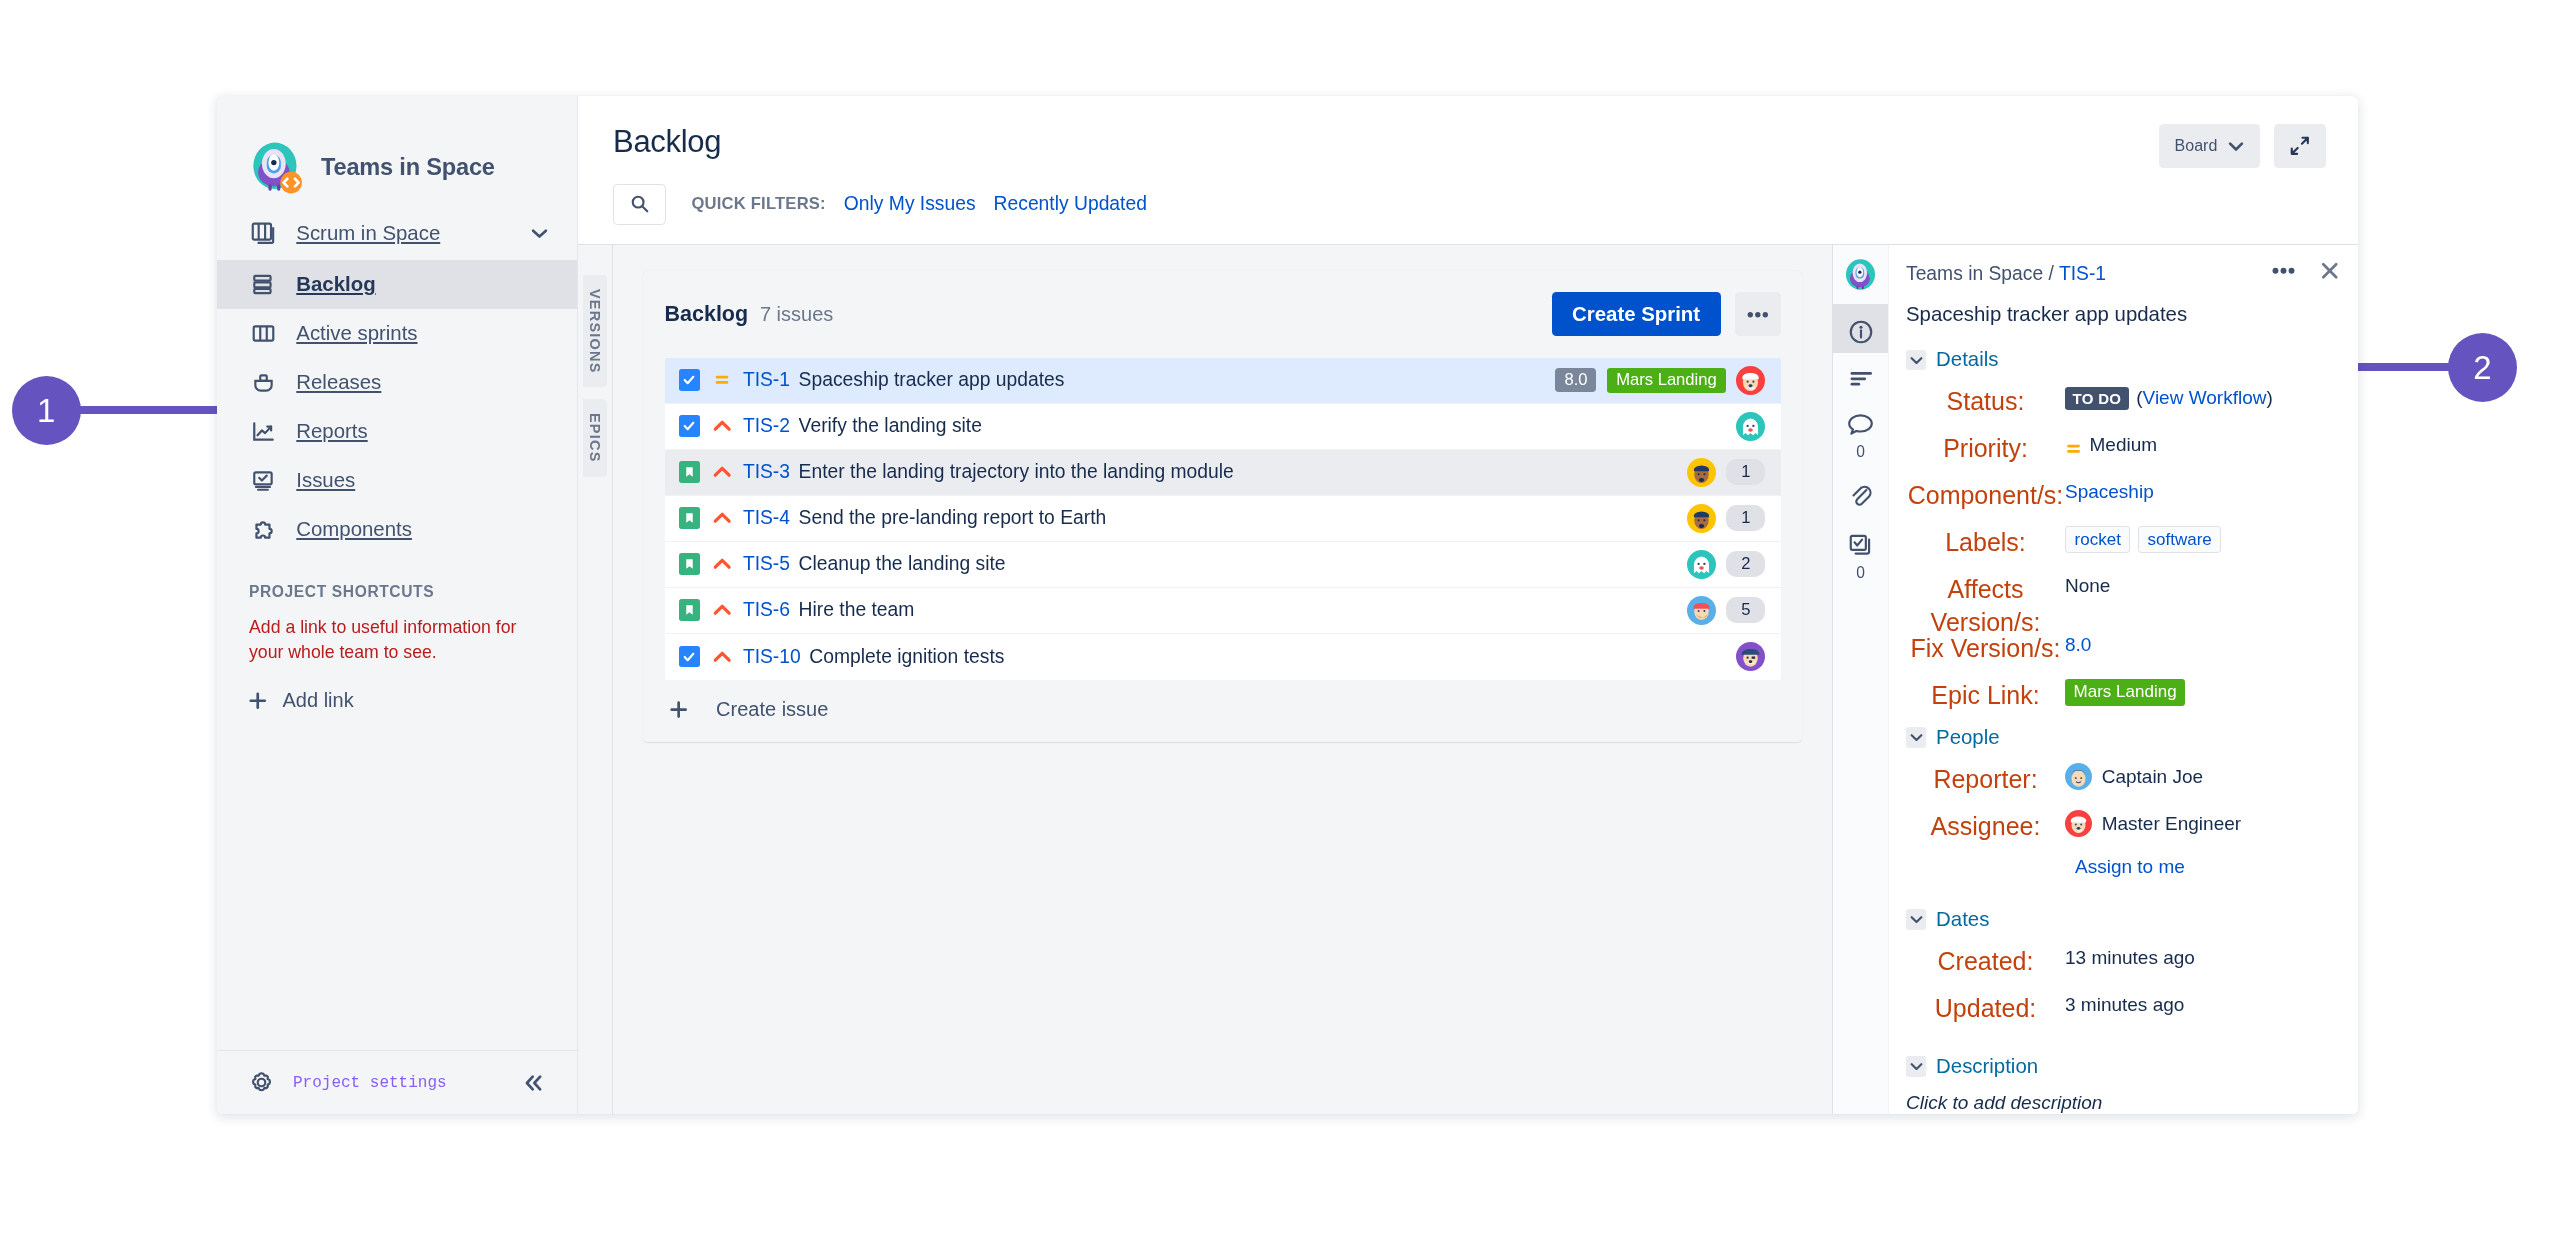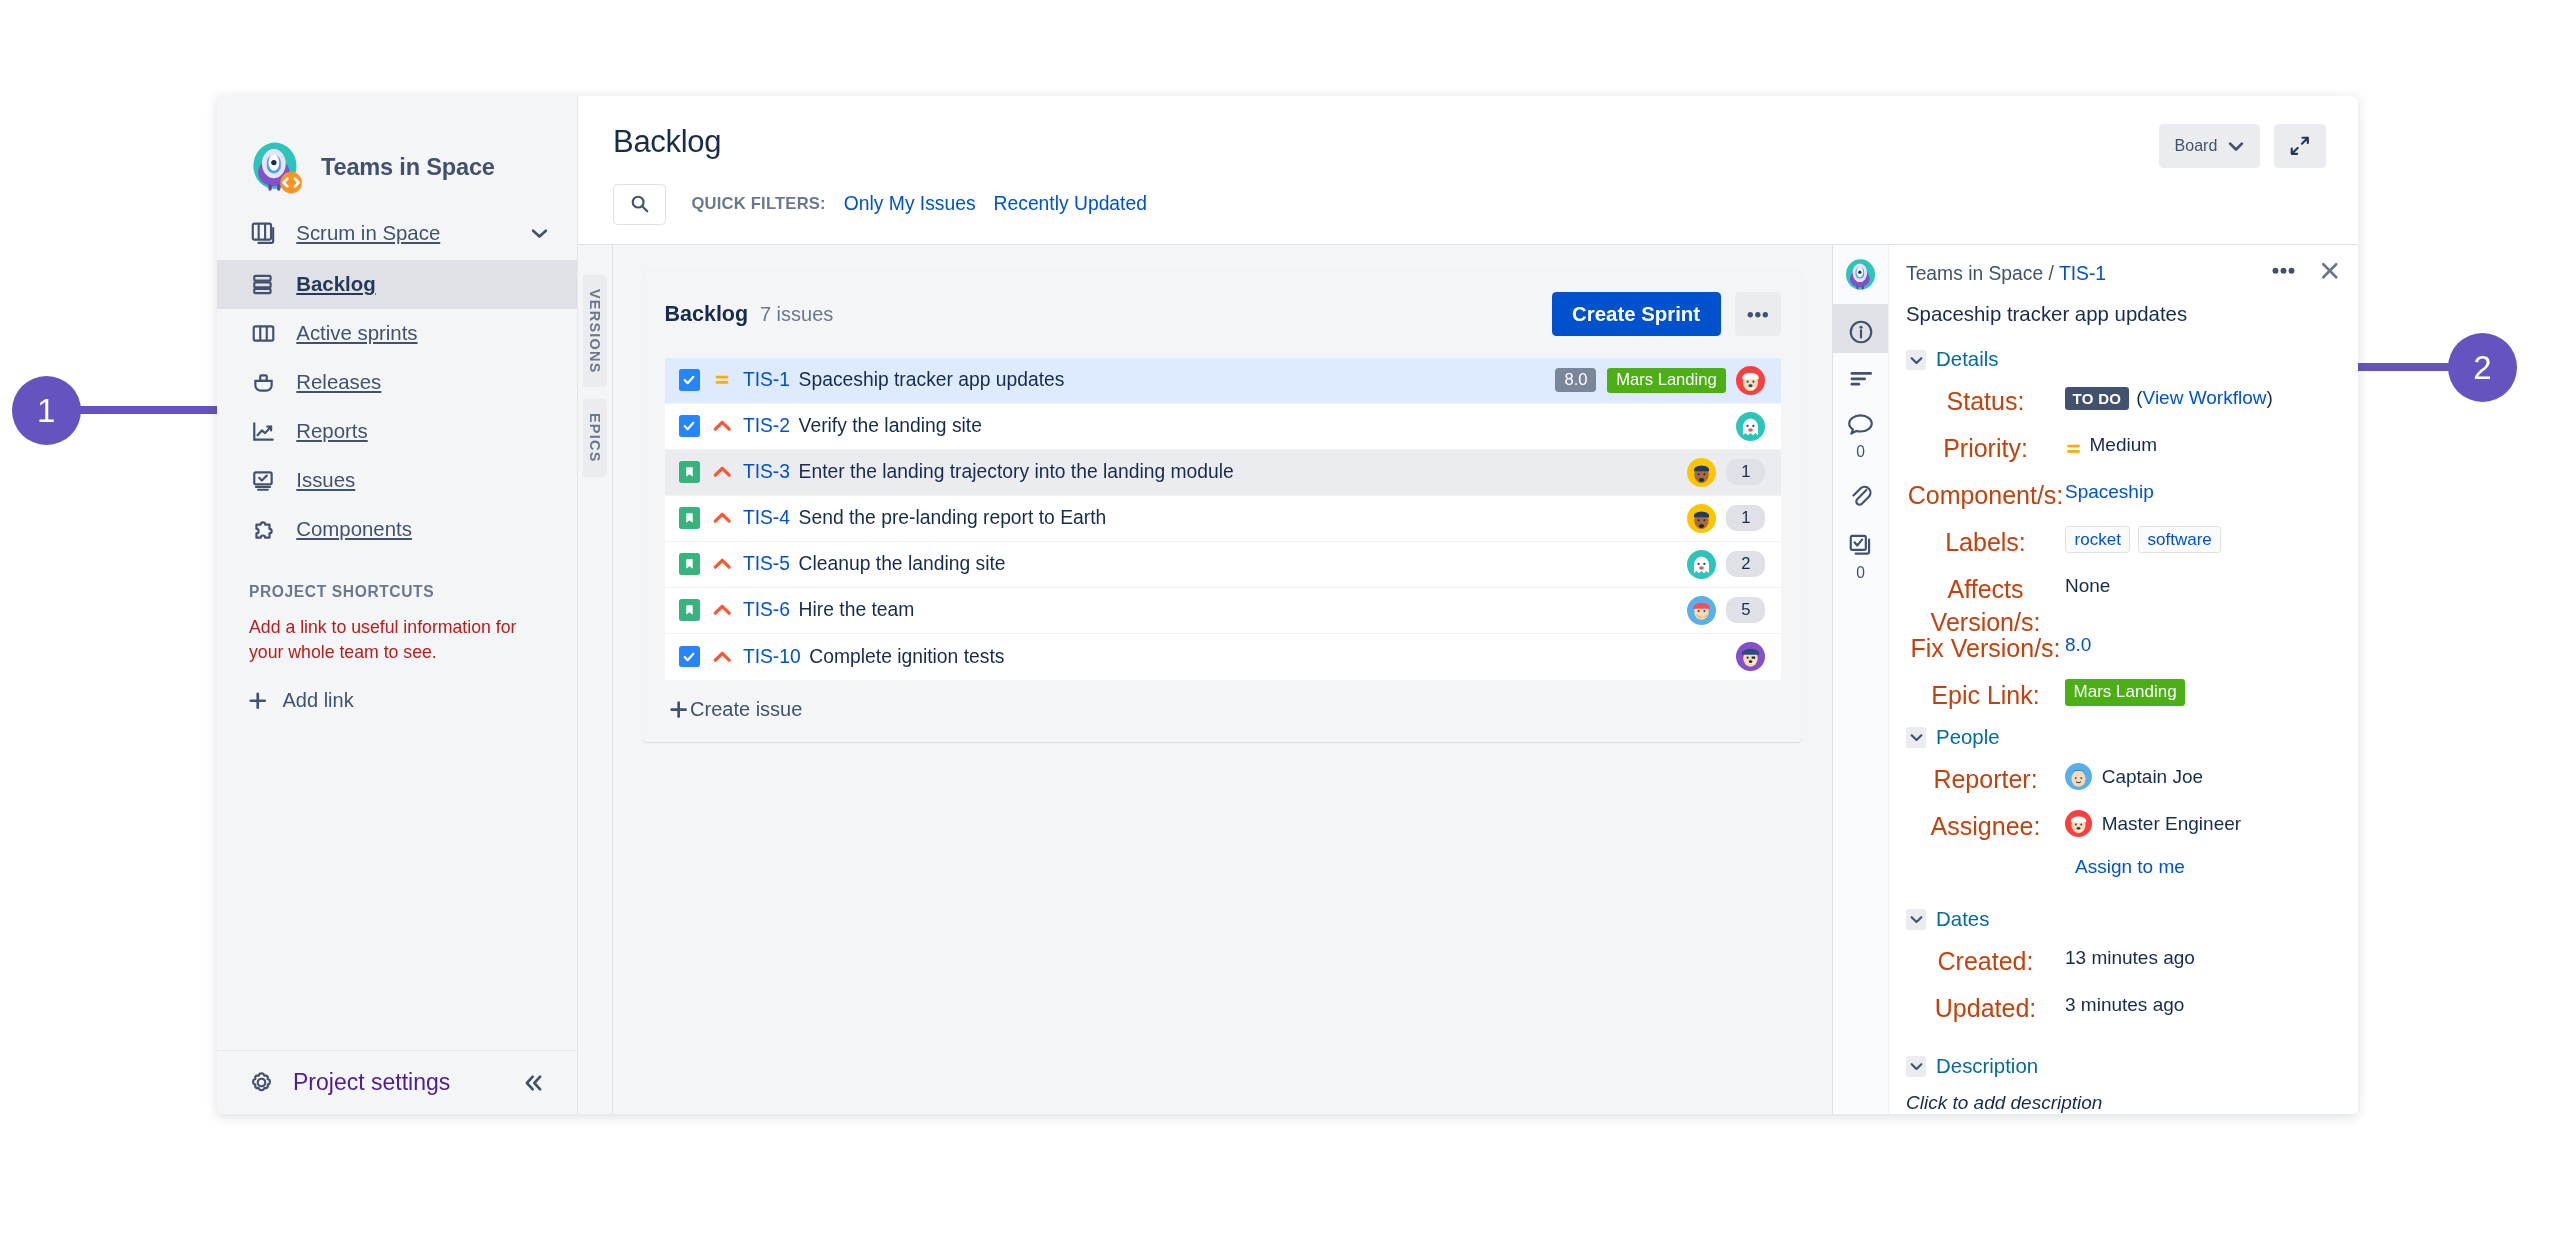--- a/index.html
+++ b/index.html
@@ -74,21 +74,21 @@
   }
   .add-link-label { font-size: 20px; color: #42526e; }
 
   .proj-settings {
     margin-top: auto;
     display: flex; align-items: center;
     height: 64px; padding: 0 31px 0 31px; gap: 18px;
     border-top: 1.6px solid #e4e6ea;
     cursor: pointer;
   }
-  .proj-settings-label { font-size: 23px; color: #4c1d95; }
+  .proj-settings-label { font-size: 16px; color: #8b5cf6; font-family: Liberation Mono, monospace; }
   .collapse-btn { margin-left: auto; cursor: pointer; }
 
   
   #main {
     flex: 1; display: flex; flex-direction: column;
     min-width: 0; position: relative;
   }
   #main-header {
     padding: 28px 0 0 35px;
     position: relative;
@@ -214,21 +214,21 @@
     background: #4caf16; color: #fff; font-size: 16.6px;
     border-radius: 3.2px; padding: 4.3px 9px; line-height: 1; white-space: nowrap;
   }
   .avatar { width: 29px; height: 29px; border-radius: 50%; flex: 0 0 29px; position: relative; }
   .count-pill {
     background: #dfe1e6; color: #172b4d; font-size: 16.6px;
     border-radius: 10.7px; padding: 4.8px 14px; line-height: 1; min-width: 39px;
     text-align: center;
   }
   #create-issue-row {
-    display: flex; align-items: center; gap: 2px;
+    display: flex; align-items: center; gap: 28px;
     margin-top: 18px; padding-left: 4.3px; cursor: pointer;
   }
   #create-issue-label { font-size: 20px; color: #42526e; }
 
   
   #detail-panel {
     width: 526px; flex: 0 0 526px;
     background: #ffffff;
     border-left: 1.6px solid #dfe1e6;
     display: flex;

